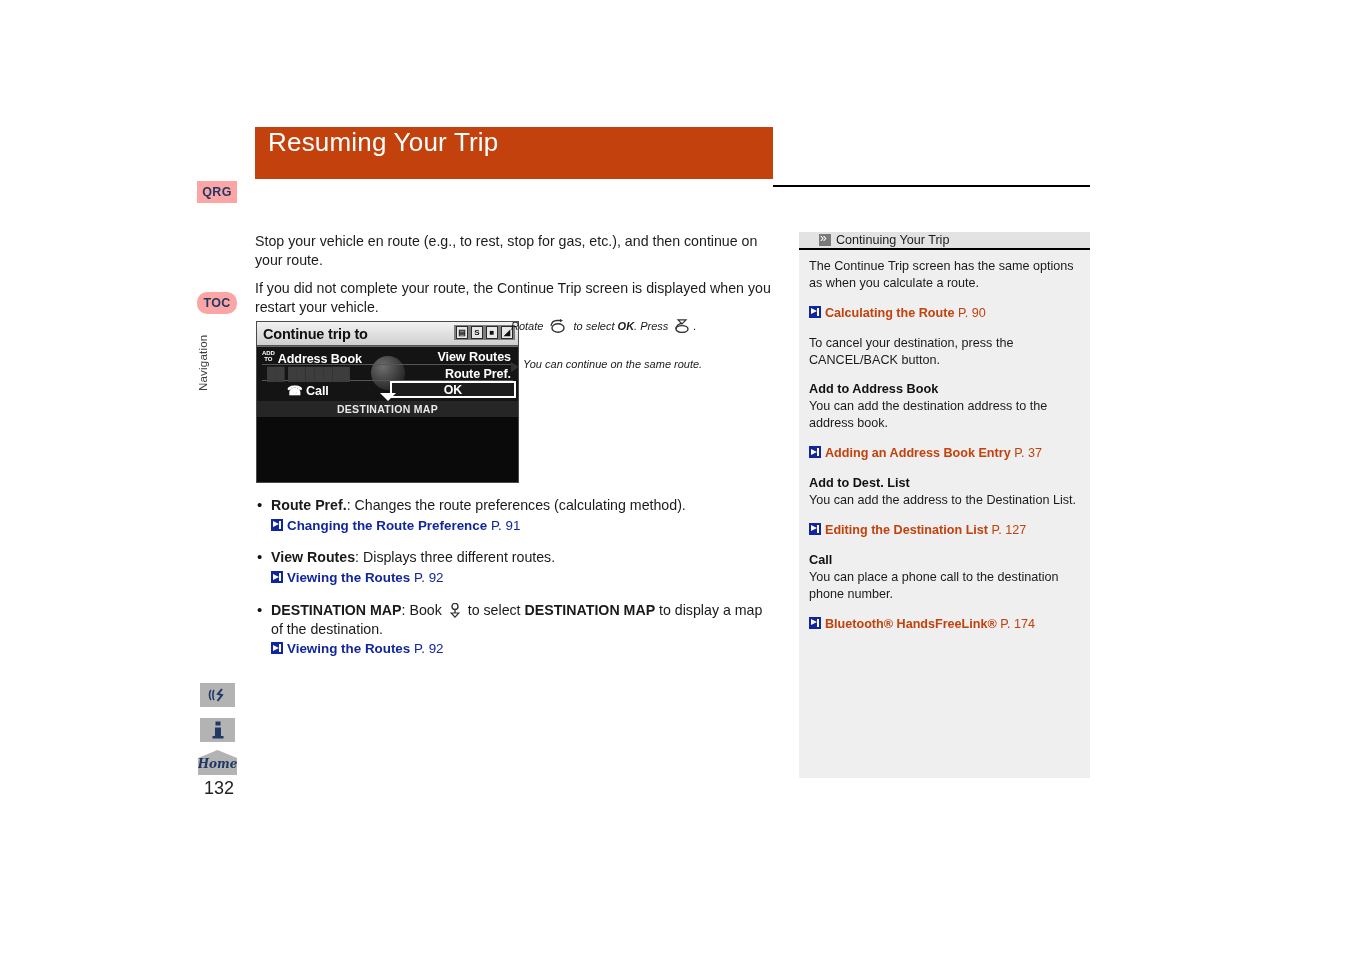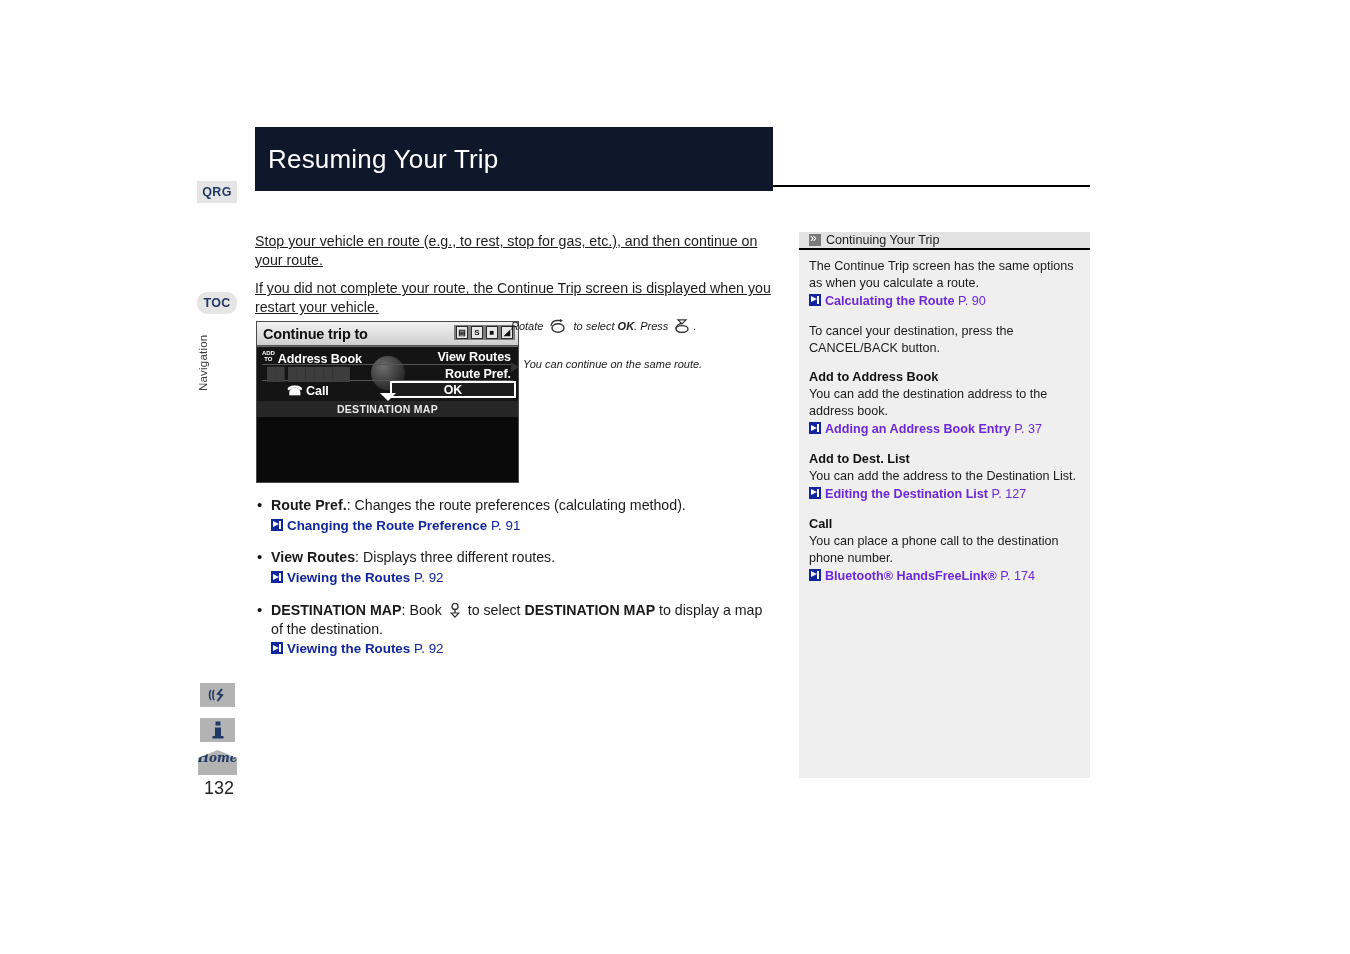--- a/index.html
+++ b/index.html
@@ -10,21 +10,21 @@
     font-family:"Liberation Sans", sans-serif;
     color:#1a1a1a;
     position:relative;
     overflow:hidden;
   }
 
   
   .margin-tab{
     position:absolute;
     width:40px;height:22px;
-    background:#e5e5e5;
+    background:#fca5a5;
     color:#1f3864;
     font-weight:bold;
     font-size:12.5px;
     letter-spacing:.3px;
     display:flex;align-items:center;justify-content:center;
   }
   #qrg-tab{ left:197px; top:181px; }
   #toc-tab{ left:197px; top:292px;border-radius:10px; }
 
   .vert-label{
@@ -49,42 +49,42 @@
   }
   #voice-tab{ top:683px; }
   #info-tab{ top:718px; }
   #home-tab{
     position:absolute;left:198px;top:750px;
     width:39px;height:25px;
     background:#b3b3b3;
     -webkit-clip-path: polygon(50% 0%, 100% 32%, 100% 100%, 0% 100%, 0% 32%);
     clip-path: polygon(50% 0%, 100% 32%, 100% 100%, 0% 100%, 0% 32%);
     display:flex;align-items:flex-end;justify-content:center;
-    padding-bottom:10px;
+    padding-bottom:4px;
   }
   #home-tab span{
     font-family:"DejaVu Serif", serif;
     font-style:italic;
     font-weight:bold;
     font-size:12px;
     color:#1f3864;
   }
   .page-no{
     position:absolute;left:197px;top:778px;
     width:44px; text-align:center;
     font-size:18px; color:#222;
   }
 
   
   .header-bar{
     position:absolute;
     left:255px; top:127px;
-    width:518px; height:64px;
-    background:#0f172a;
-    display:flex; align-items:center;
+    width:518px; height:52px;
+    background:#c2410c;
+    display:flex; 
   }
   .header-bar h1{
     margin:0 0 0 13px;
     font-size:26px;
     font-weight:normal;
     color:#ffffff;
     letter-spacing:.2px;
   }
   .header-rule{
     position:absolute;
@@ -97,21 +97,20 @@
   .main-col{
     position:absolute;
     left:255px; top:232px;
     width:520px;
   }
   .para{
     font-size:14.2px;
     line-height:1.32;
     margin:0 0 10px 0;
     color:#1c1c1c;
-    text-decoration:underline;
   }
 
   
   .nav-shot{
     position:absolute;
     left:256px; top:321px;
     width:263px; height:162px;
     background:#0a0a0a;
     border:1px solid #4a4a4a;
     font-family:"Liberation Sans", sans-serif;
@@ -334,21 +333,21 @@
     width:291px;
     background:#efefef;
     padding-bottom:10px;
     height:546px;
   }
   .sb-head{
     height:18px;
     background:#e3e3e3;
     display:flex;align-items:center;
     border-bottom:2px solid #000;
-    padding-left:10px;
+    padding-left:20px;
   }
   .sb-head .chev{
     width:12px;height:12px;
     background:#7a7a7a;
     position:relative;
     margin-right:5px;
     flex:0 0 auto;
   }
   .sb-head .chev::after{
     content:"\00BB";
@@ -366,23 +365,23 @@
   }
   .sb-h{
     font-size:12.7px;
     font-weight:bold;
     margin:0;
     color:#111;
   }
   .sb-ref{
     display:block;
     font-size:12.6px;
-    color:#6d28d9;
-    font-weight:bold;
-    margin-top:1px;
+    color:#c2410c;
+    font-weight:bold;
+    margin-top:13px;
     white-space:nowrap;
   }
   .sb-ref .pg{ font-weight:normal; }
 </style>
 </head>
 <body>
 
 <div class="margin-tab" id="qrg-tab">
   <span>QRG</span>
 </div>

